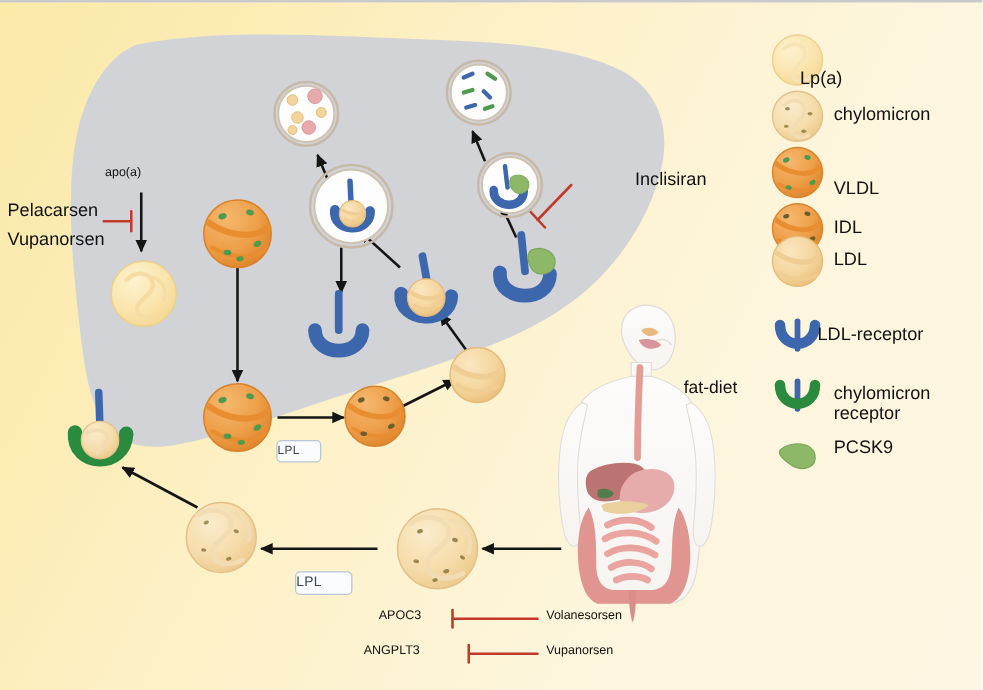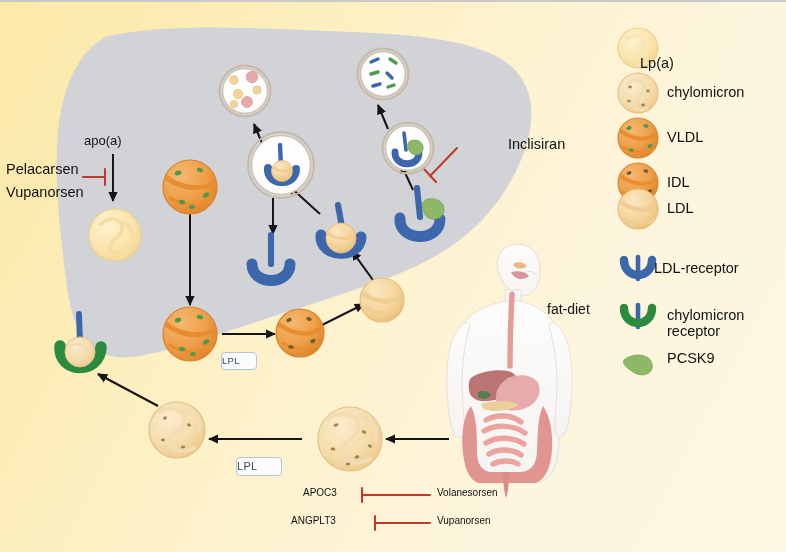--- a/index.html
+++ b/index.html
@@ -6,21 +6,21 @@
   body{font-family:"Liberation Sans",sans-serif;}
   #canvas{
     position:relative;width:786px;height:552px;overflow:hidden;
     background:linear-gradient(118deg,#fbe9a8 0%,#fcecb4 18%,#fdf2cc 45%,#fdf5dc 68%,#fdf6e2 100%);
     border-top:2px solid #c9c9c9;
     box-sizing:border-box;
   }
   #svgmain{position:absolute;left:0;top:0;width:786px;height:552px;}
   .lbl{position:absolute;color:#111;white-space:pre;line-height:1.18;}
   .lbl-drug{font-size:14.5px;}
-  .lbl-apo{font-size:13px;}
+  .lbl-apo{font-size:10px;}
   .lbl-incl{font-size:14.5px;margin-left:46px;}
   .lbl-fat{font-size:14px;margin-left:19px;}
   .lbl-gene{font-size:10px;}
   .lpl-box{
     position:absolute;background:#fbfcfe;border:1px solid #b9c4d6;border-radius:4px;
     font-size:9.5px;color:#3d4654;text-align:left;letter-spacing:.3px;
     padding:2px 0 3px 0;
   }
   .legend-text{position:absolute;font-size:14.5px;color:#111;line-height:1.12;}
 </style>
@@ -388,21 +388,21 @@
   <div class="lpl-box" style="left:221px; top:350px; width:34px;">LPL</div>
   <div class="lpl-box" style="left:236px; top:455px; width:44px; font-size:11px;">LPL</div>
 
   <div class="lbl lbl-gene" style="left:303px; top:485px;">APOC3</div>
   <div class="lbl lbl-gene" style="left:437px; top:485px;">Volanesorsen</div>
   <div class="lbl lbl-gene" style="left:291px; top:513px;">ANGPLT3</div>
   <div class="lbl lbl-gene" style="left:437px; top:513px;text-align:right;">Vupanorsen</div>
 
   <div class="legend-text" style="left:640px; top:37px;margin-top:16px;">Lp(a)</div>
   <div class="legend-text" style="left:667px; top:82px;">chylomicron</div>
-  <div class="legend-text" style="left:667px; top:127px;">VLDL</div>
+  <div class="legend-text" style="left:667px; top:141px;">VLDL</div>
   <div class="legend-text" style="left:667px; top:172px;">IDL</div>
   <div class="legend-text" style="left:667px; top:198px;">LDL</div>
 
   <div class="legend-text" style="left:654px; top:258px;">LDL-receptor</div>
   <div class="legend-text" style="left:667px; top:305px; white-space:pre-line;">chylomicron
 receptor</div>
   <div class="legend-text" style="left:667px; top:348px;">PCSK9</div>
 
 </div>
 

